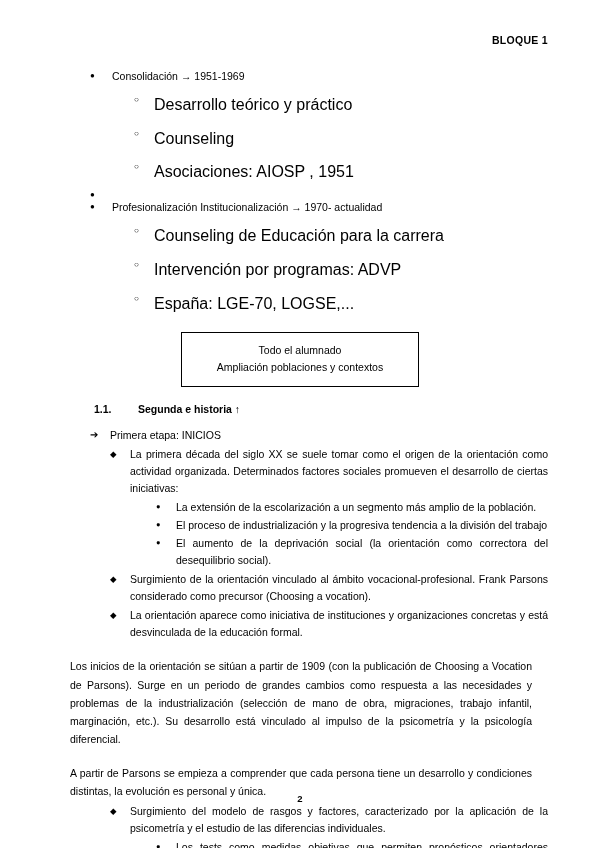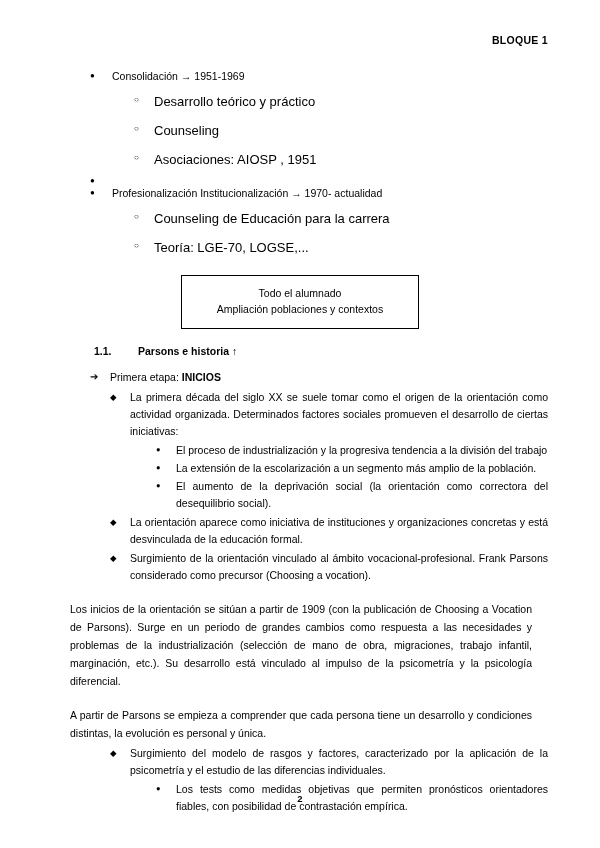--- a/index.html
+++ b/index.html
@@ -52,21 +52,21 @@
     font-size: 8px;
     line-height: 1.9;
   }
   .lvl2 {
     margin-left: 22px;
     margin-top: 1px;
   }
   .lvl2 > li {
     position: relative;
     padding-left: 20px;
-    font-size: 13px;
+    font-size: 16px;
     line-height: 1.6;
     margin-top: 8px;
   }
   .lvl2 > li::before {
     content: "\25CB";
     position: absolute;
     left: 0;
     top: 0;
     font-size: 8px;
     line-height: 1.95;
@@ -102,21 +102,21 @@
     line-height: 1.6;
     margin-top: 10px;
   }
   .arrow-item::before {
     content: "\2794";
     position: absolute;
     left: 0;
     top: 0;
     font-size: 10px;
   }
-  .arrow-item b { font-weight: bold; }
+  .arrow-item b { font-weight: normal; }
   .diamond-list {
     margin-left: 58px;
     margin-top: 3px;
   }
   .diamond-list > li {
     position: relative;
     padding-left: 20px;
     font-size: 10.5px;
     line-height: 1.62;
     text-align: justify;
@@ -180,51 +180,52 @@
         <li><span>Desarrollo teórico y práctico</span></li>
         <li><span>Counseling</span></li>
         <li><span>Asociaciones: AIOSP , 1951</span></li>
       </ul>
     </li>
     <li class="spacer" style="list-style:none;padding:0;height:10px;"></li>
     <li>
       <span>Profesionalización Institucionalización → 1970- actualidad</span>
       <ul class="lvl2">
         <li><span>Counseling de Educación para la carrera</span></li>
-        <li><span>Teoría: LGE-70, LOGSE,...</span></li>
+        <li><span>Intervención por programas: ADVP</span></li>
+        <li><span>España: LGE-70, LOGSE,...</span></li>
       </ul>
     </li>
   </ul>
 
   <div class="boxwrap">
     <div class="box">
       <div>Todo el alumnado</div>
       <div>Ampliación poblaciones y contextos</div>
     </div>
   </div>
 
   <div class="section-head">
-    <span class="num">1.1.</span><span>Parsons e historia ↑</span>
+    <span class="num">1.1.</span><span>Segunda e historia ↑</span>
   </div>
 
   <div class="arrow-item">
     <span>Primera etapa: </span><b>INICIOS</b>
   </div>
 
   <ul class="diamond-list">
     <li>
       <span>La primera década del siglo XX se suele tomar como el origen de la orientación como actividad organizada. Determinados factores sociales promueven el desarrollo de ciertas iniciativas:</span>
       <ul class="dot-list">
+        <li><span> La extensión de la escolarización a un segmento más amplio de la población.</span></li>
         <li><span>El proceso de industrialización y la progresiva tendencia a la división del trabajo</span></li>
-        <li><span> La extensión de la escolarización a un segmento más amplio de la población.</span></li>
         <li><span> El aumento de la deprivación social (la orientación como correctora del desequilibrio social).</span></li>
       </ul>
     </li>
+    <li><span>Surgimiento de la orientación vinculado al ámbito vocacional-profesional. Frank Parsons considerado como precursor (Choosing a vocation).</span></li>
     <li><span>La orientación aparece como iniciativa de instituciones y organizaciones concretas y está desvinculada de la educación formal.</span></li>
-    <li><span>Surgimiento de la orientación vinculado al ámbito vocacional-profesional. Frank Parsons considerado como precursor (Choosing a vocation).</span></li>
   </ul>
 
   <div class="para">Los inicios de la orientación se sitúan a partir de 1909 (con la publicación de Choosing a Vocation de Parsons). Surge en un periodo de grandes cambios como respuesta a las necesidades y problemas de la industrialización (selección de mano de obra, migraciones, trabajo infantil, marginación, etc.). Su desarrollo está vinculado al impulso de la psicometría y la psicología diferencial.</div>
   <div class="para">A partir de Parsons se empieza a comprender que cada persona tiene un desarrollo y condiciones distintas, la evolución es personal y única.</div>
 
 
   <ul class="diamond-list">
     <li>
       <span>Surgimiento del modelo de rasgos y factores, caracterizado por la aplicación de la psicometría y el estudio de las diferencias individuales.</span>
       <ul class="dot-list">

